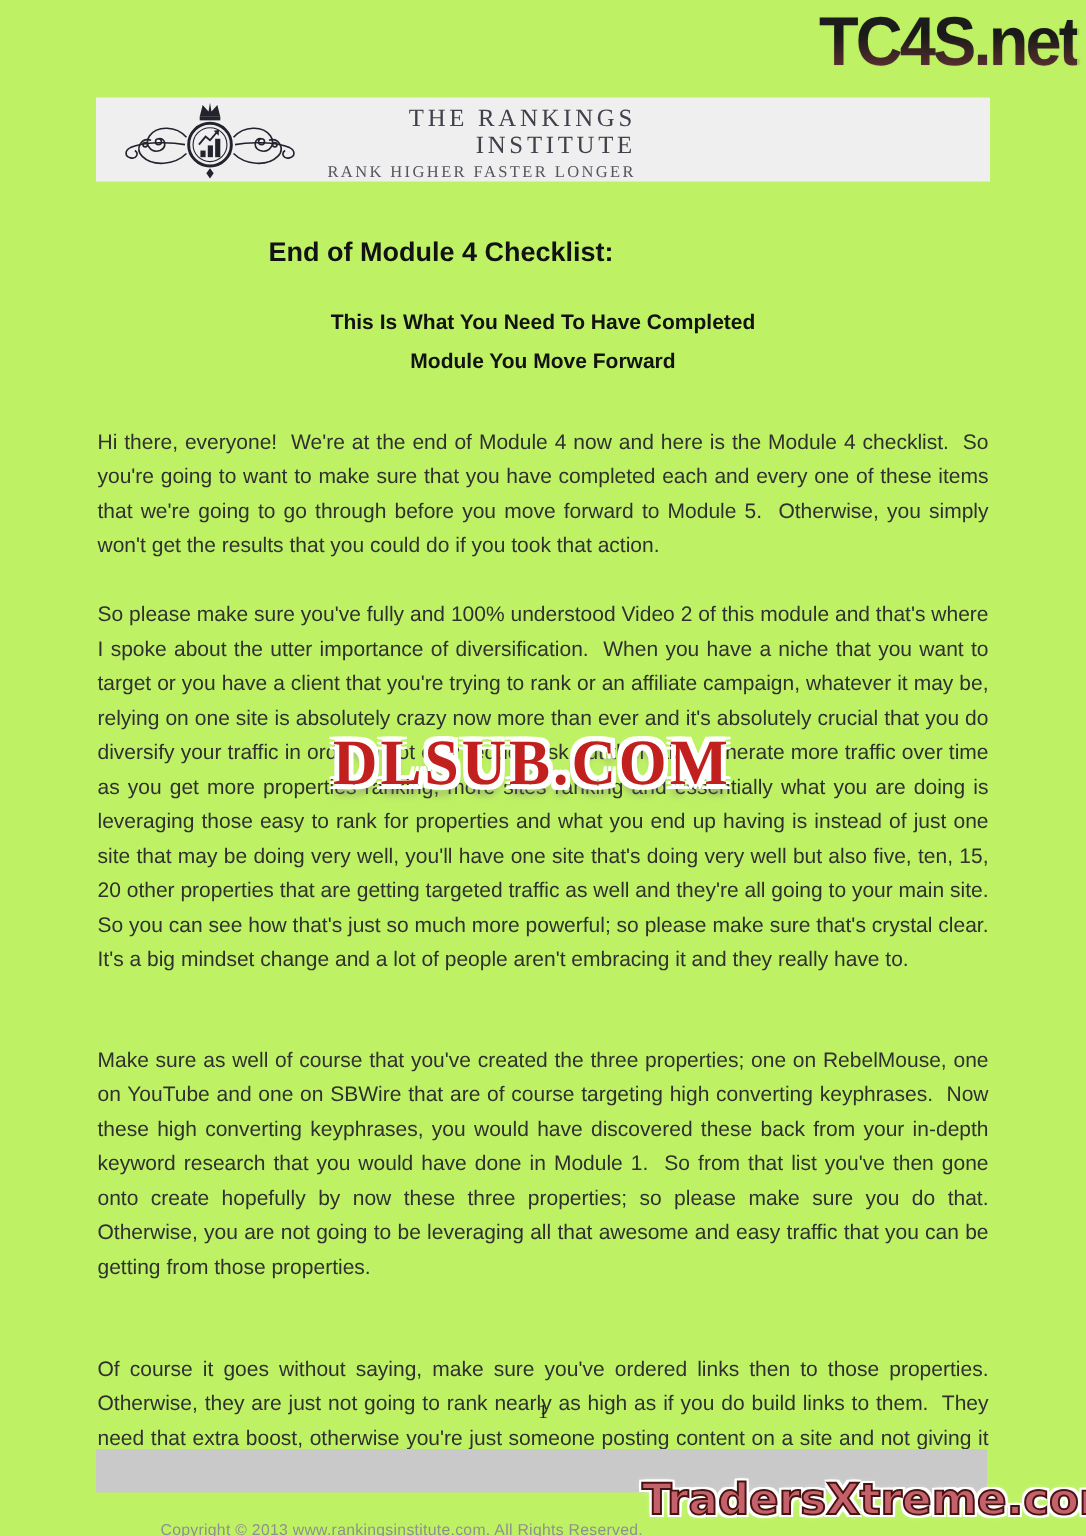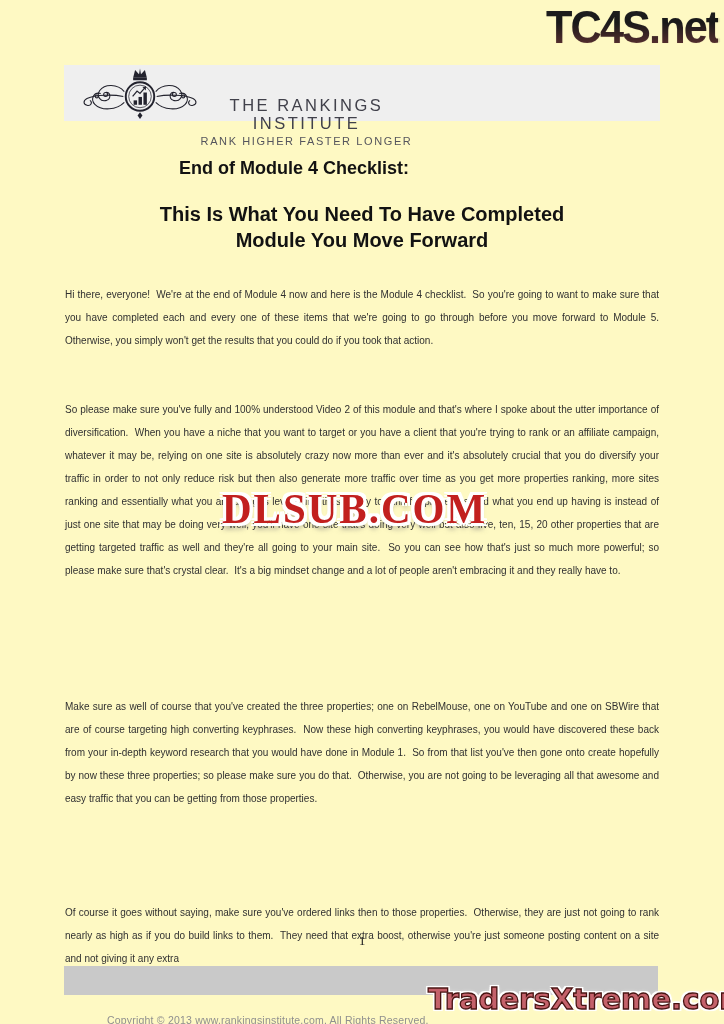--- a/index.html
+++ b/index.html
@@ -1,19 +1,19 @@
 <!DOCTYPE html>
 <html><head>
 <meta charset="utf-8">
 <style>
   html,body{margin:0;padding:0;background:#888;}
   .page{
     position:relative;
     width:724px;height:1024px;
-    background:#fef9c3;
+    background:#bef264;
     margin:0 auto;
     overflow:hidden;
     font-family:"Liberation Sans",sans-serif;
   }
 
   
   .tc4s{
     position:absolute;top:0px;right:6px;
     font-family:"Liberation Sans",sans-serif;
     font-weight:bold;
@@ -33,24 +33,23 @@
     position:absolute;left:64px;top:65px;
     width:596px;height:56px;
     background:#efefef;
   }
   .emblem{
     position:absolute;left:12px;top:1px;
     width:128px;height:54px;
   }
   .brand{
     position:absolute;left:125px;top:5px;width:235px;
-    text-align:center;
+    text-align:right;
     color:#41414b;
-    font-family:Liberation Sans, sans-serif;
-    margin-top:26px;
+    font-family:Liberation Serif, serif;
   }
   .brand .l1,.brand .l2{
     font-size:16.5px;letter-spacing:2.5px;line-height:18px;
     font-weight:500;
   }
   .brand .tagline{
     margin-top:3px;
     font-size:11px;letter-spacing:1.6px;
     color:#55555d;
     white-space:nowrap;
@@ -58,28 +57,28 @@
 
   
   .doc-title{
     position:absolute;left:0;top:158px;width:588px;
     text-align:center;
     font-size:18px;font-weight:bold;color:#121212;
   }
   .doc-subtitle{
     position:absolute;left:0;top:201px;width:724px;
     text-align:center;
-    font-size:20px;font-weight:bold;color:#121212;
+    font-size:14px;font-weight:bold;color:#121212;
     line-height:26px;
   }
 
   
   .para{
     position:absolute;left:65px;width:594px;
-    font-size:10px;line-height:23px;
+    font-size:14px;line-height:23px;
     color:#303030;
     text-align:justify;
     white-space:pre-wrap;
   }
   .p1{top:283px;}
   .p2{top:398px;}
   .p3{top:674px;margin-top:21px;}
   .p4{top:901px;}
 
   .page-number{

